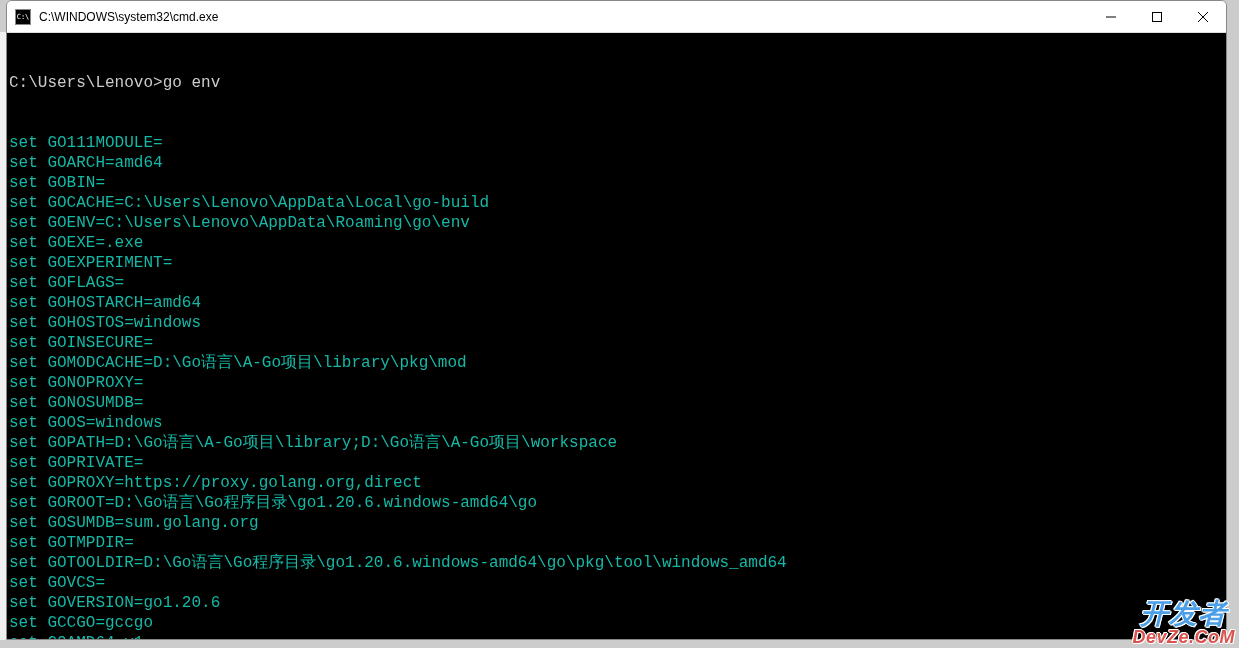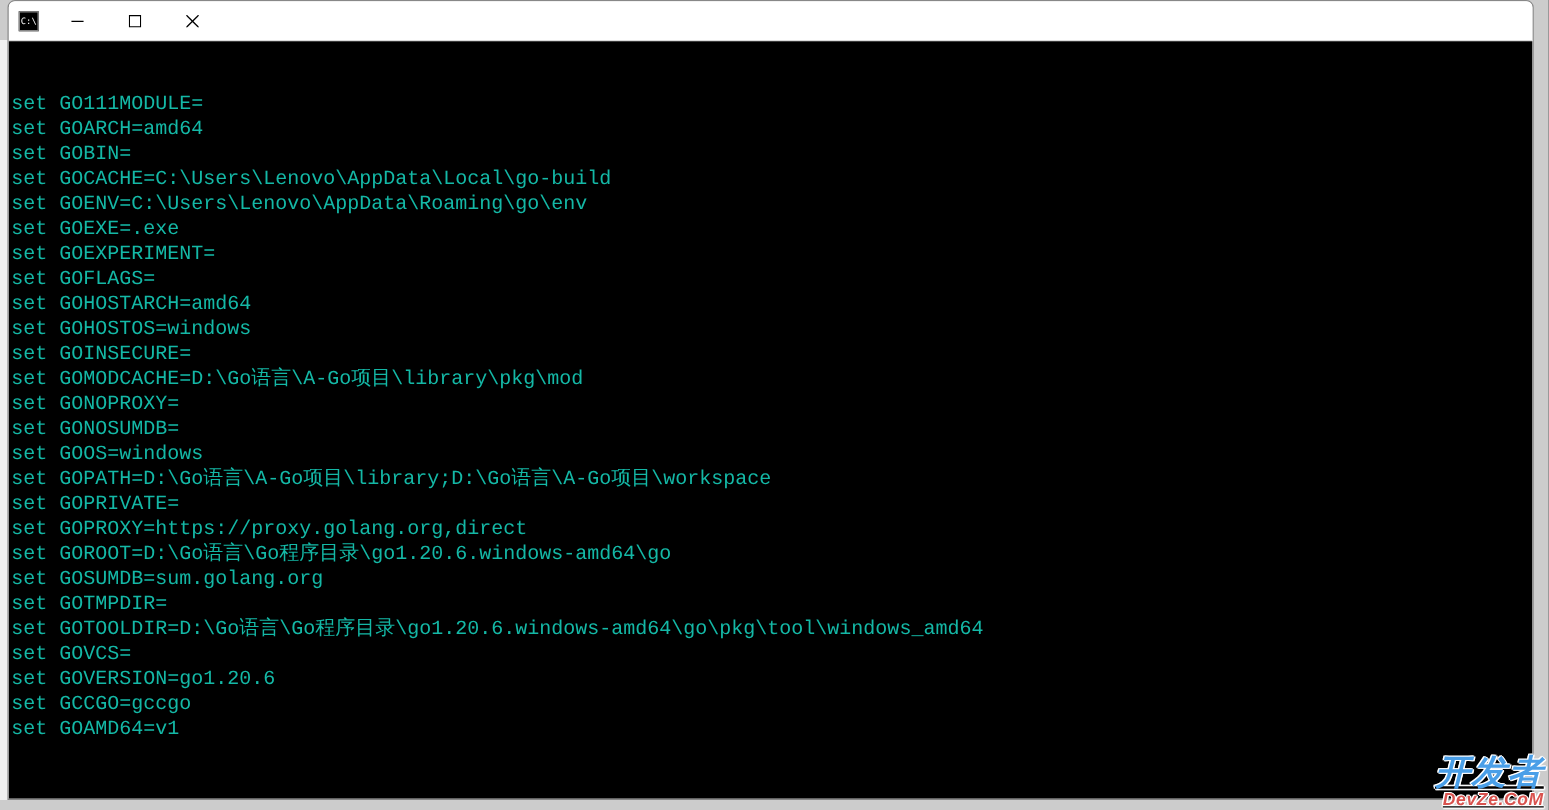--- a/index.html
+++ b/index.html
@@ -101,34 +101,33 @@
     }
     .watermark {
       position: absolute;
       right: 0;
       bottom: 0;
       font-family: Arial, sans-serif;
       font-weight: bold;
       font-style: italic;
       z-index: 100;
       pointer-events: none;
-      text-align: right;
+      text-align: center;
       line-height: 1;
       padding-right: 4px;
       padding-bottom: 2px;
-      text-decoration: underline;
     }
     .wm-line1 {
       font-size: 28px;
       color: #4a9fe8;
       text-shadow: -1px 0 #fff, 0 1px #fff, 1px 0 #fff, 0 -1px #fff, 1px 1px #fff, -1px -1px #fff;
       letter-spacing: 1px;
     }
     .wm-line2 {
-      font-size: 14px;
+      font-size: 18px;
       color: #d9534f;
       text-shadow: -1px 0 #fff, 0 1px #fff, 1px 0 #fff, 0 -1px #fff, 1px 1px #fff, -1px -1px #fff;
       letter-spacing: 0.5px;
     }
     .left-edge {
       position: absolute;
       left: 0;
       top: 32px;
       width: 6px;
       height: 608px;
@@ -139,40 +138,42 @@
     }
   </style>
 </head>
 <body>
 
 <div class="left-edge"></div>
 
 <div class="window">
   <div class="titlebar">
     <div class="app-icon">C:\</div>
+    <div class="title-text">C:\WINDOWS\system32\cmd.exe</div>
     <div class="window-controls">
       <div class="window-control">
         <svg viewBox="0 0 10 10">
             <line x1="0" y1="5" x2="10" y2="5" stroke="#000" stroke-width="1"></line>
           </svg>
       </div>
       <div class="window-control">
         <svg viewBox="0 0 10 10">
             <rect x="0.5" y="0.5" width="9" height="9" fill="none" stroke="#000" stroke-width="1"></rect>
           </svg>
       </div>
       <div class="window-control close">
         <svg viewBox="0 0 10 10">
             <line x1="0" y1="0" x2="10" y2="10" stroke="#000" stroke-width="1"></line>
             <line x1="10" y1="0" x2="0" y2="10" stroke="#000" stroke-width="1"></line>
           </svg>
       </div>
     </div>
   </div>
   <div class="terminal-area">
+    <div class="prompt-line"><span>C:\Users\Lenovo&gt;</span><span>go env</span></div>
     <div id="output-container"><div class="output-line">set GO111MODULE=</div><div class="output-line">set GOARCH=amd64</div><div class="output-line">set GOBIN=</div><div class="output-line">set GOCACHE=C:\Users\Lenovo\AppData\Local\go-build</div><div class="output-line">set GOENV=C:\Users\Lenovo\AppData\Roaming\go\env</div><div class="output-line">set GOEXE=.exe</div><div class="output-line">set GOEXPERIMENT=</div><div class="output-line">set GOFLAGS=</div><div class="output-line">set GOHOSTARCH=amd64</div><div class="output-line">set GOHOSTOS=windows</div><div class="output-line">set GOINSECURE=</div><div class="output-line">set GOMODCACHE=D:\Go语言\A-Go项目\library\pkg\mod</div><div class="output-line">set GONOPROXY=</div><div class="output-line">set GONOSUMDB=</div><div class="output-line">set GOOS=windows</div><div class="output-line">set GOPATH=D:\Go语言\A-Go项目\library;D:\Go语言\A-Go项目\workspace</div><div class="output-line">set GOPRIVATE=</div><div class="output-line">set GOPROXY=https://proxy.golang.org,direct</div><div class="output-line">set GOROOT=D:\Go语言\Go程序目录\go1.20.6.windows-amd64\go</div><div class="output-line">set GOSUMDB=sum.golang.org</div><div class="output-line">set GOTMPDIR=</div><div class="output-line">set GOTOOLDIR=D:\Go语言\Go程序目录\go1.20.6.windows-amd64\go\pkg\tool\windows_amd64</div><div class="output-line">set GOVCS=</div><div class="output-line">set GOVERSION=go1.20.6</div><div class="output-line">set GCCGO=gccgo</div><div class="output-line">set GOAMD64=v1</div></div>
   </div>
 </div>
 
 <div class="watermark">
   <div class="wm-line1">开发者</div>
   <div class="wm-line2">DevZe.CoM</div>
 </div>
 
 </body></html>

